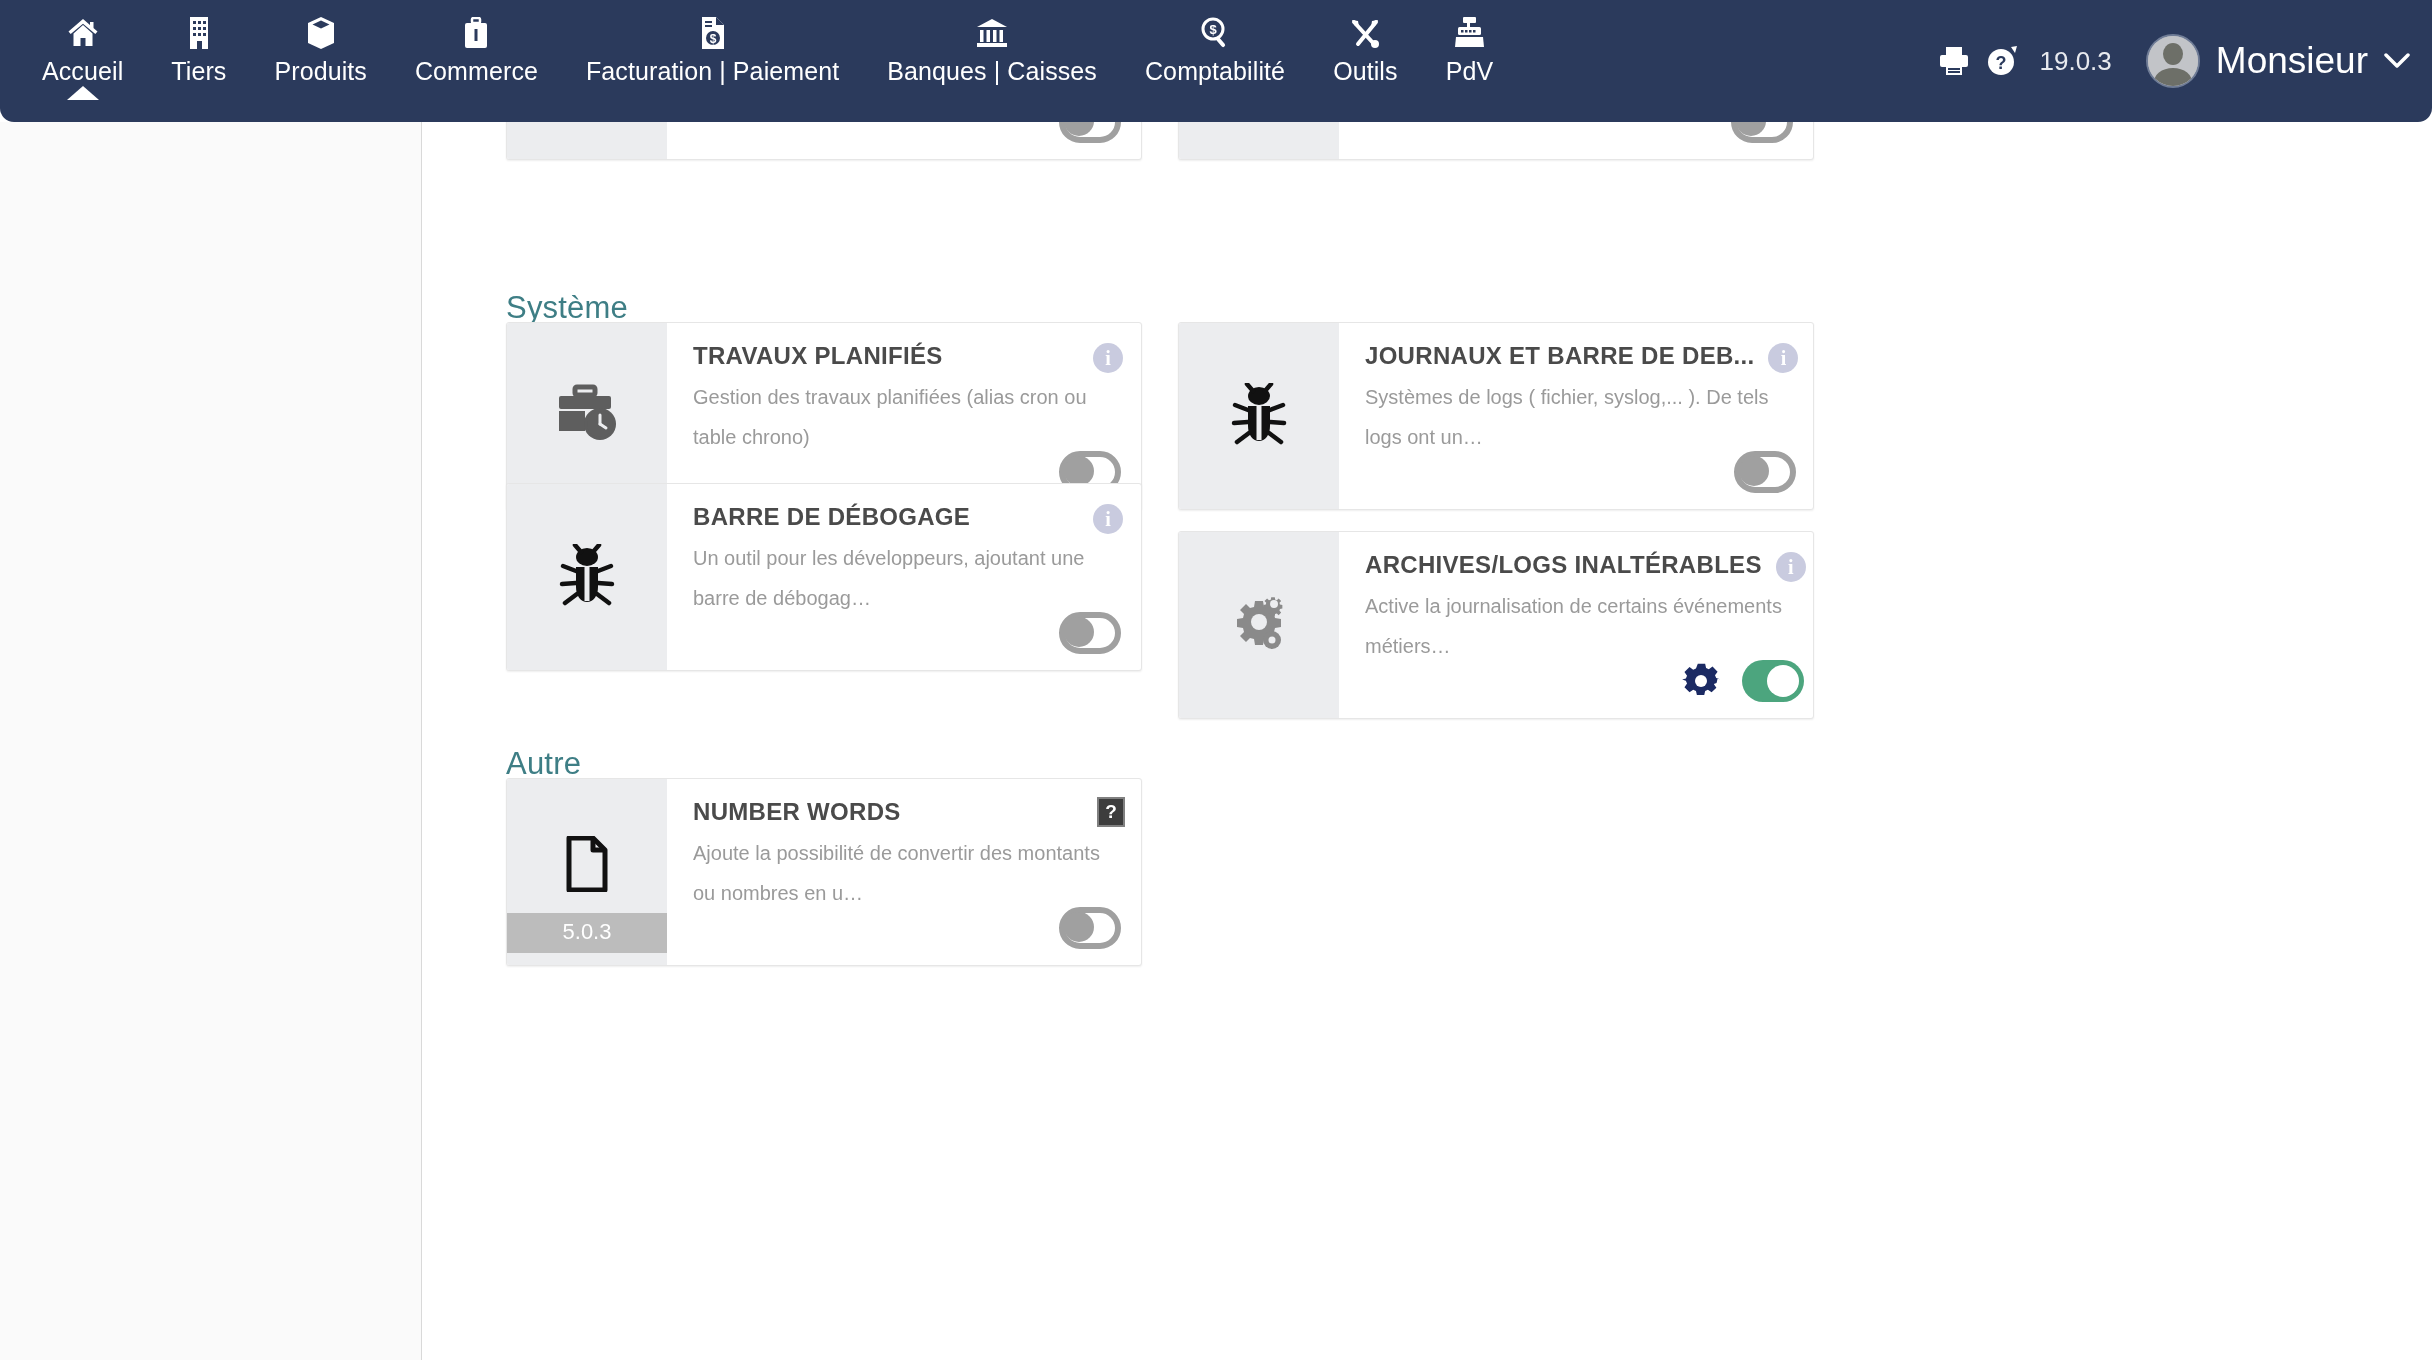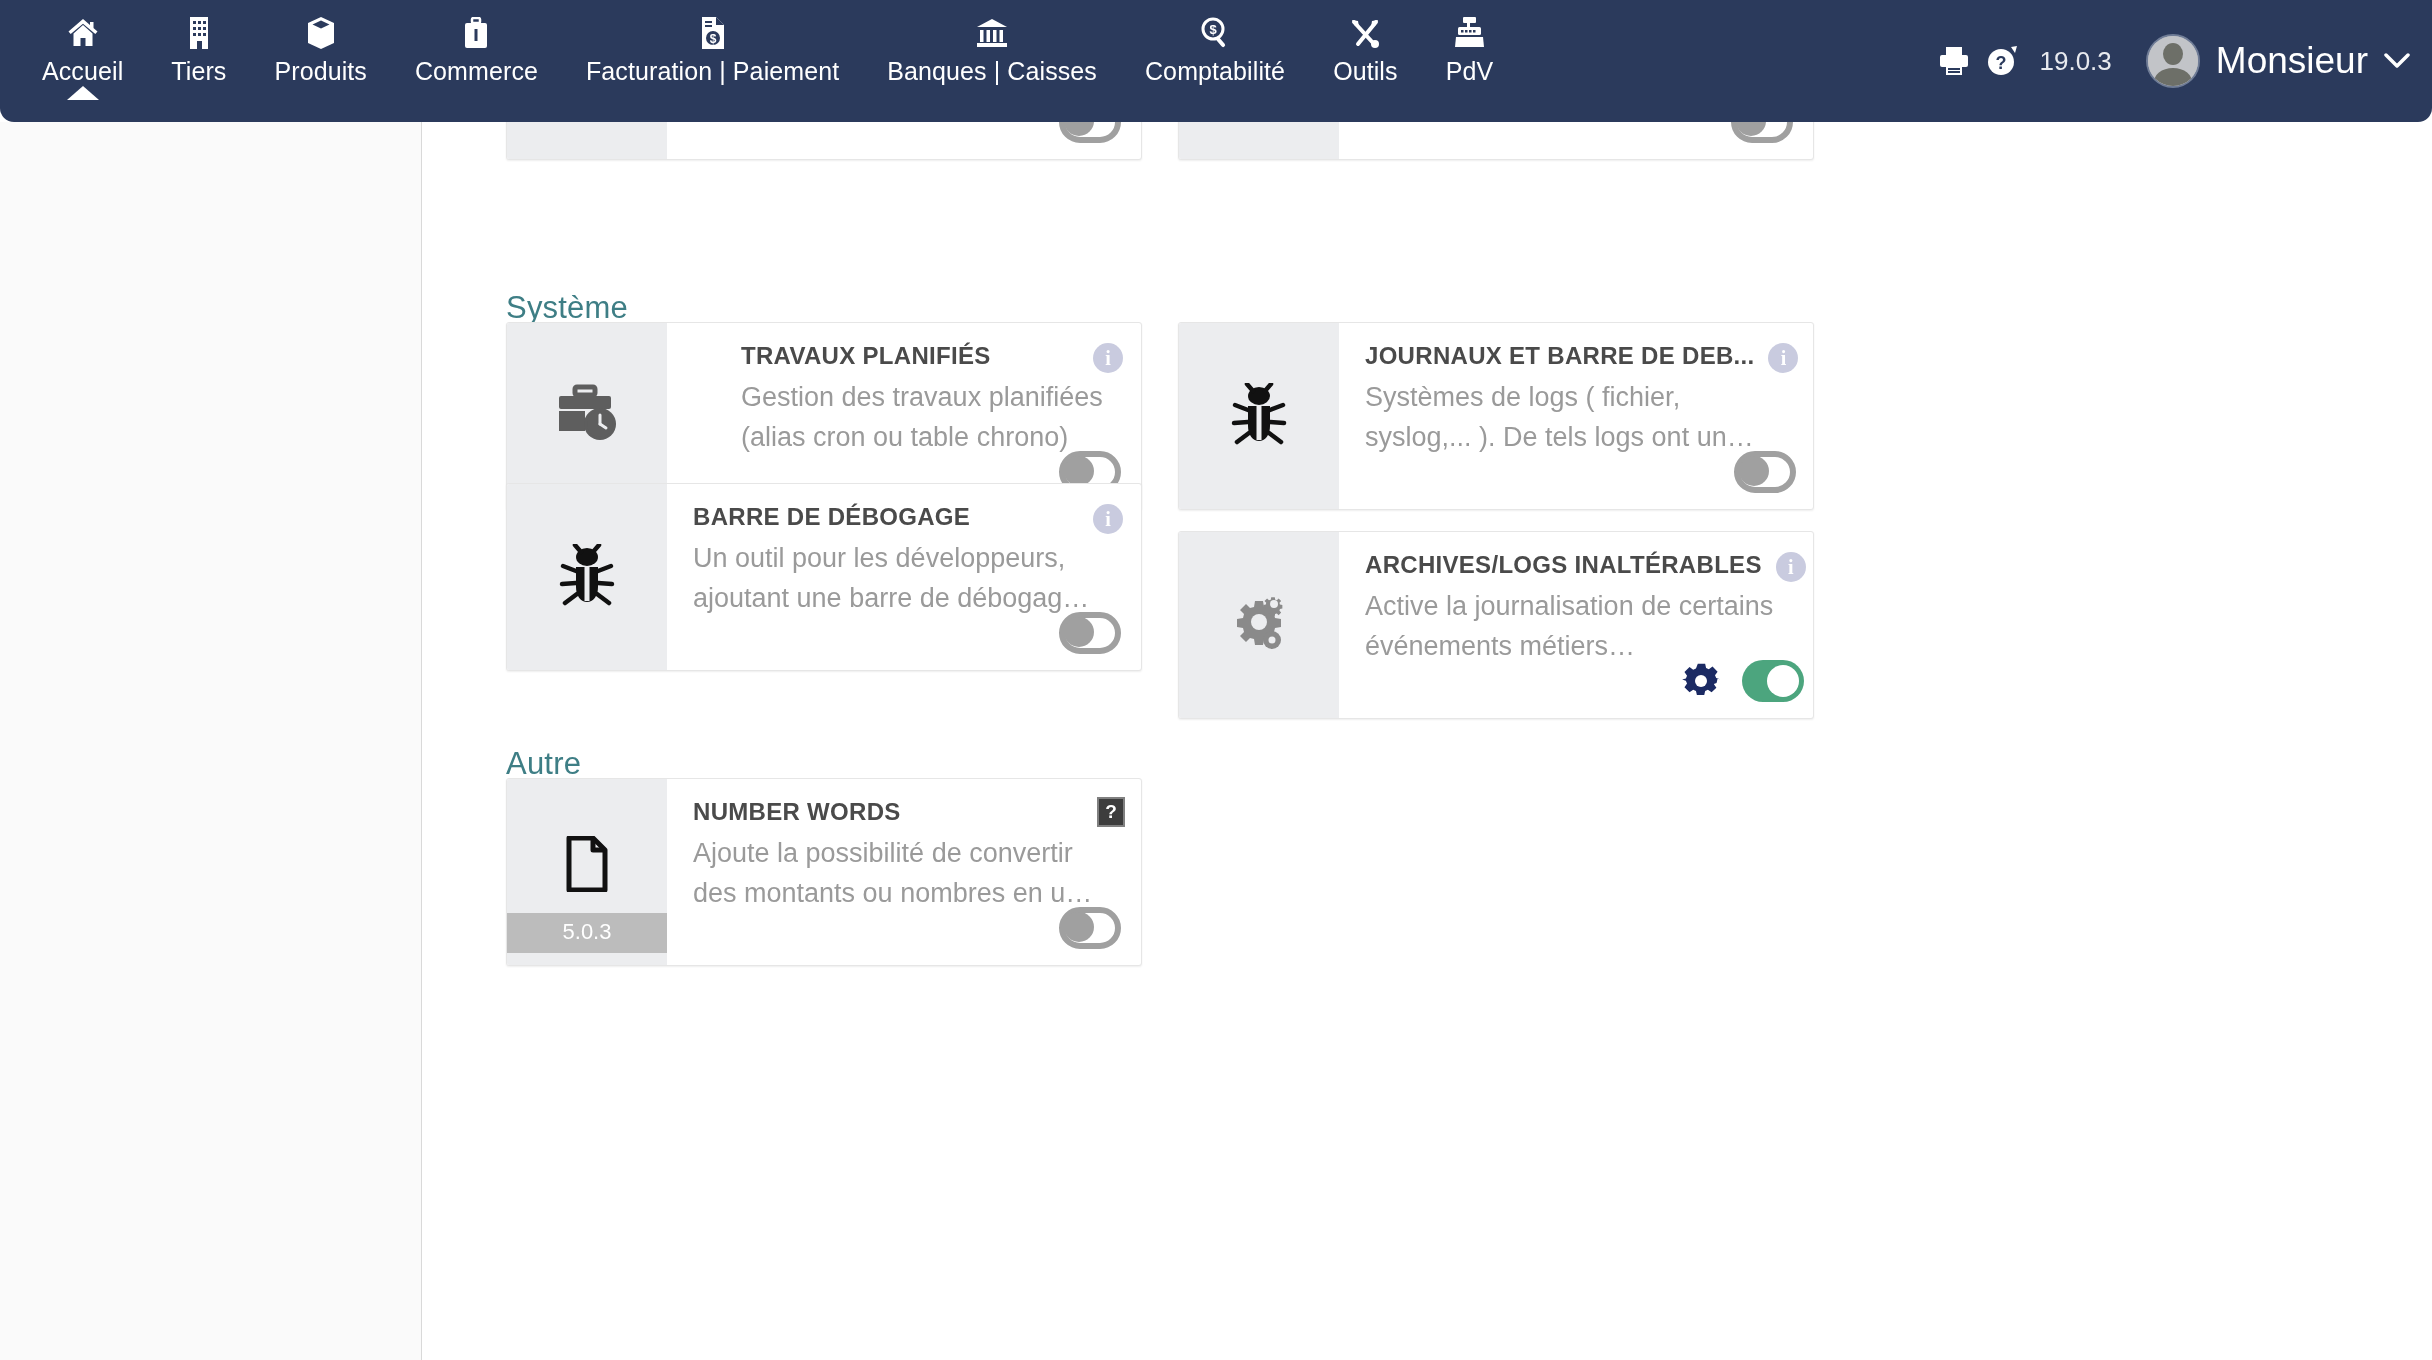--- a/index.html
+++ b/index.html
@@ -112,21 +112,21 @@
   }
   .card-title {
     font-size: 24px; font-weight: bold; color: #4a4a4a;
     letter-spacing: 0.3px;
     white-space: nowrap; overflow: hidden; text-overflow: ellipsis;
     padding-right: 40px;
     line-height: 30px;
   }
   .card-desc {
     margin-top: 6px;
-    font-size: 27px; line-height: 40px; color: #9a9a9a;
+    font-size: 20px; line-height: 40px; color: #9a9a9a;
     max-height: 80px; overflow: hidden;
     padding-right: 6px;
   }
   .badge-info {
     position: absolute; right: 18px; top: 20px;
     width: 30px; height: 30px; border-radius: 50%;
     background: #c9cbdf;
     display:flex; align-items:center; justify-content:center;
     color:#ffffff; font-size: 20px; font-weight: bold;
     font-family: "Liberation Serif", serif;
@@ -363,21 +363,21 @@
         <div class="card-actions">
           <span class="toggle off">
               <span class="knob"></span>
             </span>
         </div>
       </div>
     </div>
 
     <div class="section-title" style="position:absolute; left:84px; top:168px;">Système</div>
 
-    <div class="card" style="left:84px; top:200px;gap:48px;">
+    <div class="card" style="left:84px; top:200px;">
       <div class="card-thumb">
         <span>
           <svg width="64" height="60" viewBox="0 0 64 60">
             <rect x="20" y="3" width="20" height="8" rx="2" fill="none" stroke="#5e5e5e" stroke-width="5"></rect>
             <rect x="4" y="12" width="52" height="13" rx="2" fill="#5e5e5e"></rect>
             <path d="M4 27h26v20H4z" fill="#5e5e5e"></path>
             <circle cx="45" cy="40" r="16" fill="#5e5e5e"></circle>
             <circle cx="45" cy="40" r="13" fill="#5e5e5e"></circle>
             <g stroke="#ecedef" stroke-width="3" stroke-linecap="round">
                 <line x1="45" y1="31" x2="45" y2="40"></line>

